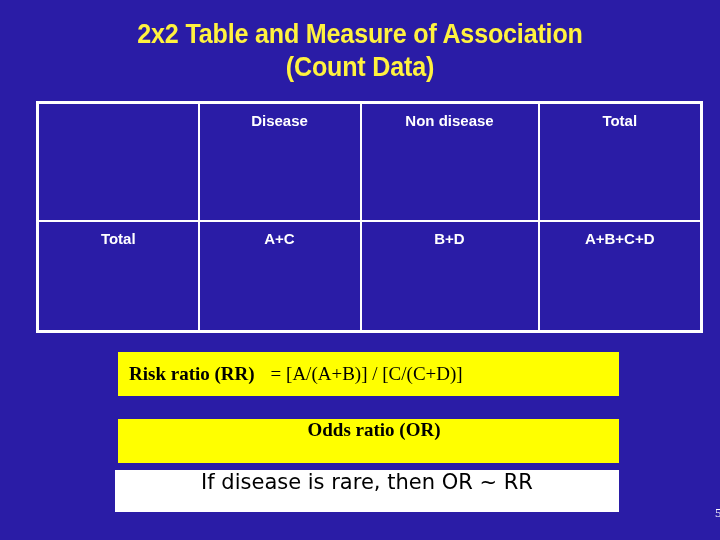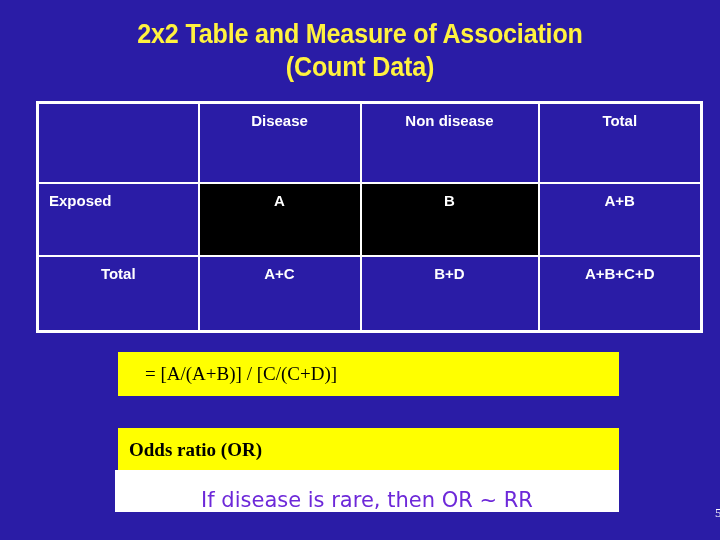--- a/index.html
+++ b/index.html
@@ -82,36 +82,36 @@
     color: #000000;
     font-family: "Liberation Serif", serif;
     font-size: 19px;
     display: flex;
     align-items: center;
     box-sizing: border-box;
     padding-left: 11px;
     white-space: nowrap;
   }
   #formula-rr { top: 352px; }
-  #formula-or { top: 428px; }
+  #formula-or { top: 419px; flex-direction: column; }
   .formula-box .f-name { font-weight: bold; }
   .formula-box .f-expr { font-weight: normal; margin-left: 16px; }
 
   #note-box {
     position: absolute;
     left: 115px;
     top: 470px;
     width: 504px;
     height: 42px;
     background: #FFFFFF;
-    color: #6d28d9;
+    color: #000000;
     font-family: "DejaVu Sans", sans-serif;
     font-size: 21px;
     display: flex;
-    align-items: flex-end;
+    align-items: flex-start;
     justify-content: center;
     box-sizing: border-box;
     white-space: nowrap;
   }
 
   
   #page-number {
     position: absolute;
     left: 715px;
     top: 505px;
@@ -130,36 +130,31 @@
 </div>
 
 <table id="assoc-table">
   <tbody>
     <tr class="row-header">
       <td class="col-label"></td>
       <td class="c2">Disease</td>
       <td class="c3">Non disease</td>
       <td class="c4">Total</td>
     </tr>
-    <tr class="row-exposed">
-      <td class="col-label">Exposed</td>
-      <td class="c2 cell-dark">A</td>
-      <td class="c3 cell-dark">B</td>
-      <td class="c4">A+B</td>
-    </tr>
     <tr class="row-total">
       <td class="col-label">Total</td>
       <td class="c2">A+C</td>
       <td class="c3">B+D</td>
       <td class="c4">A+B+C+D</td>
     </tr>
   </tbody>
 </table>
 
 <div class="formula-box" id="formula-rr">
+  <span class="f-name">Risk ratio (RR) </span>
     <span class="f-expr"> = [A/(A+B)] / [C/(C+D)]</span>
 </div>
 
 <div class="formula-box" id="formula-or">
   <span class="f-name">Odds ratio (OR)</span>
 </div>
 
 <div id="note-box">
   <span>If disease is rare, then OR ~ RR</span>
 </div>

